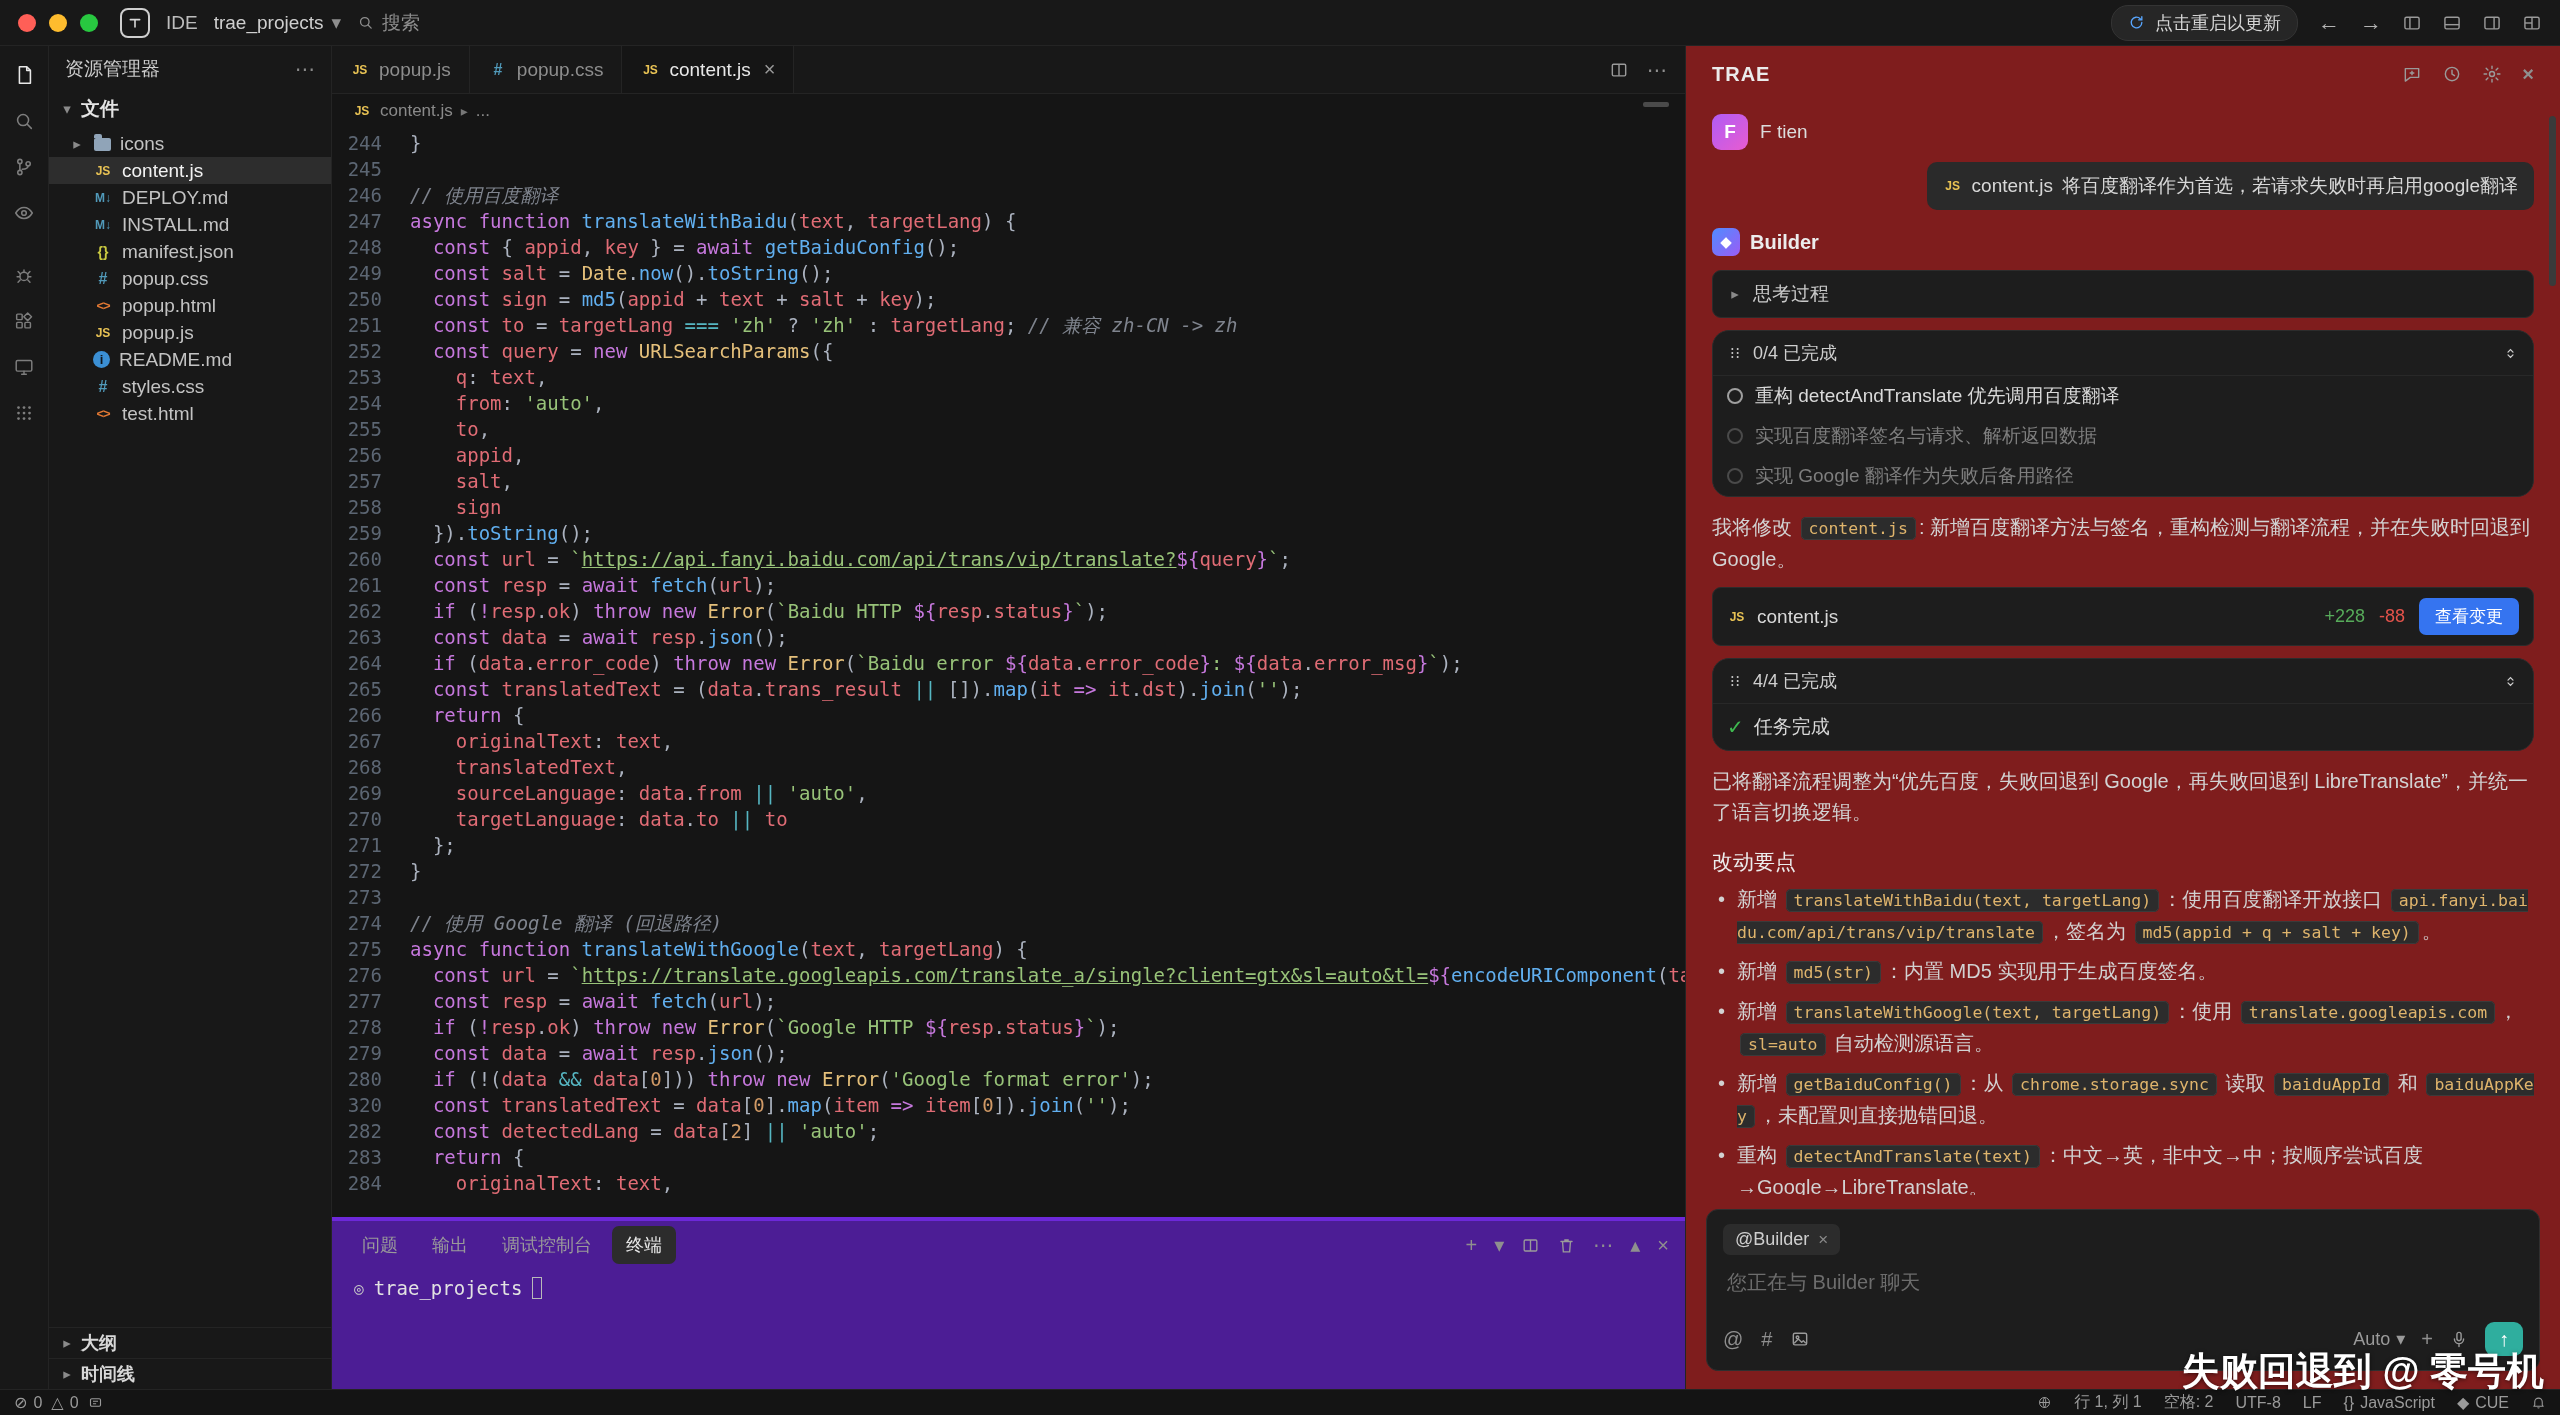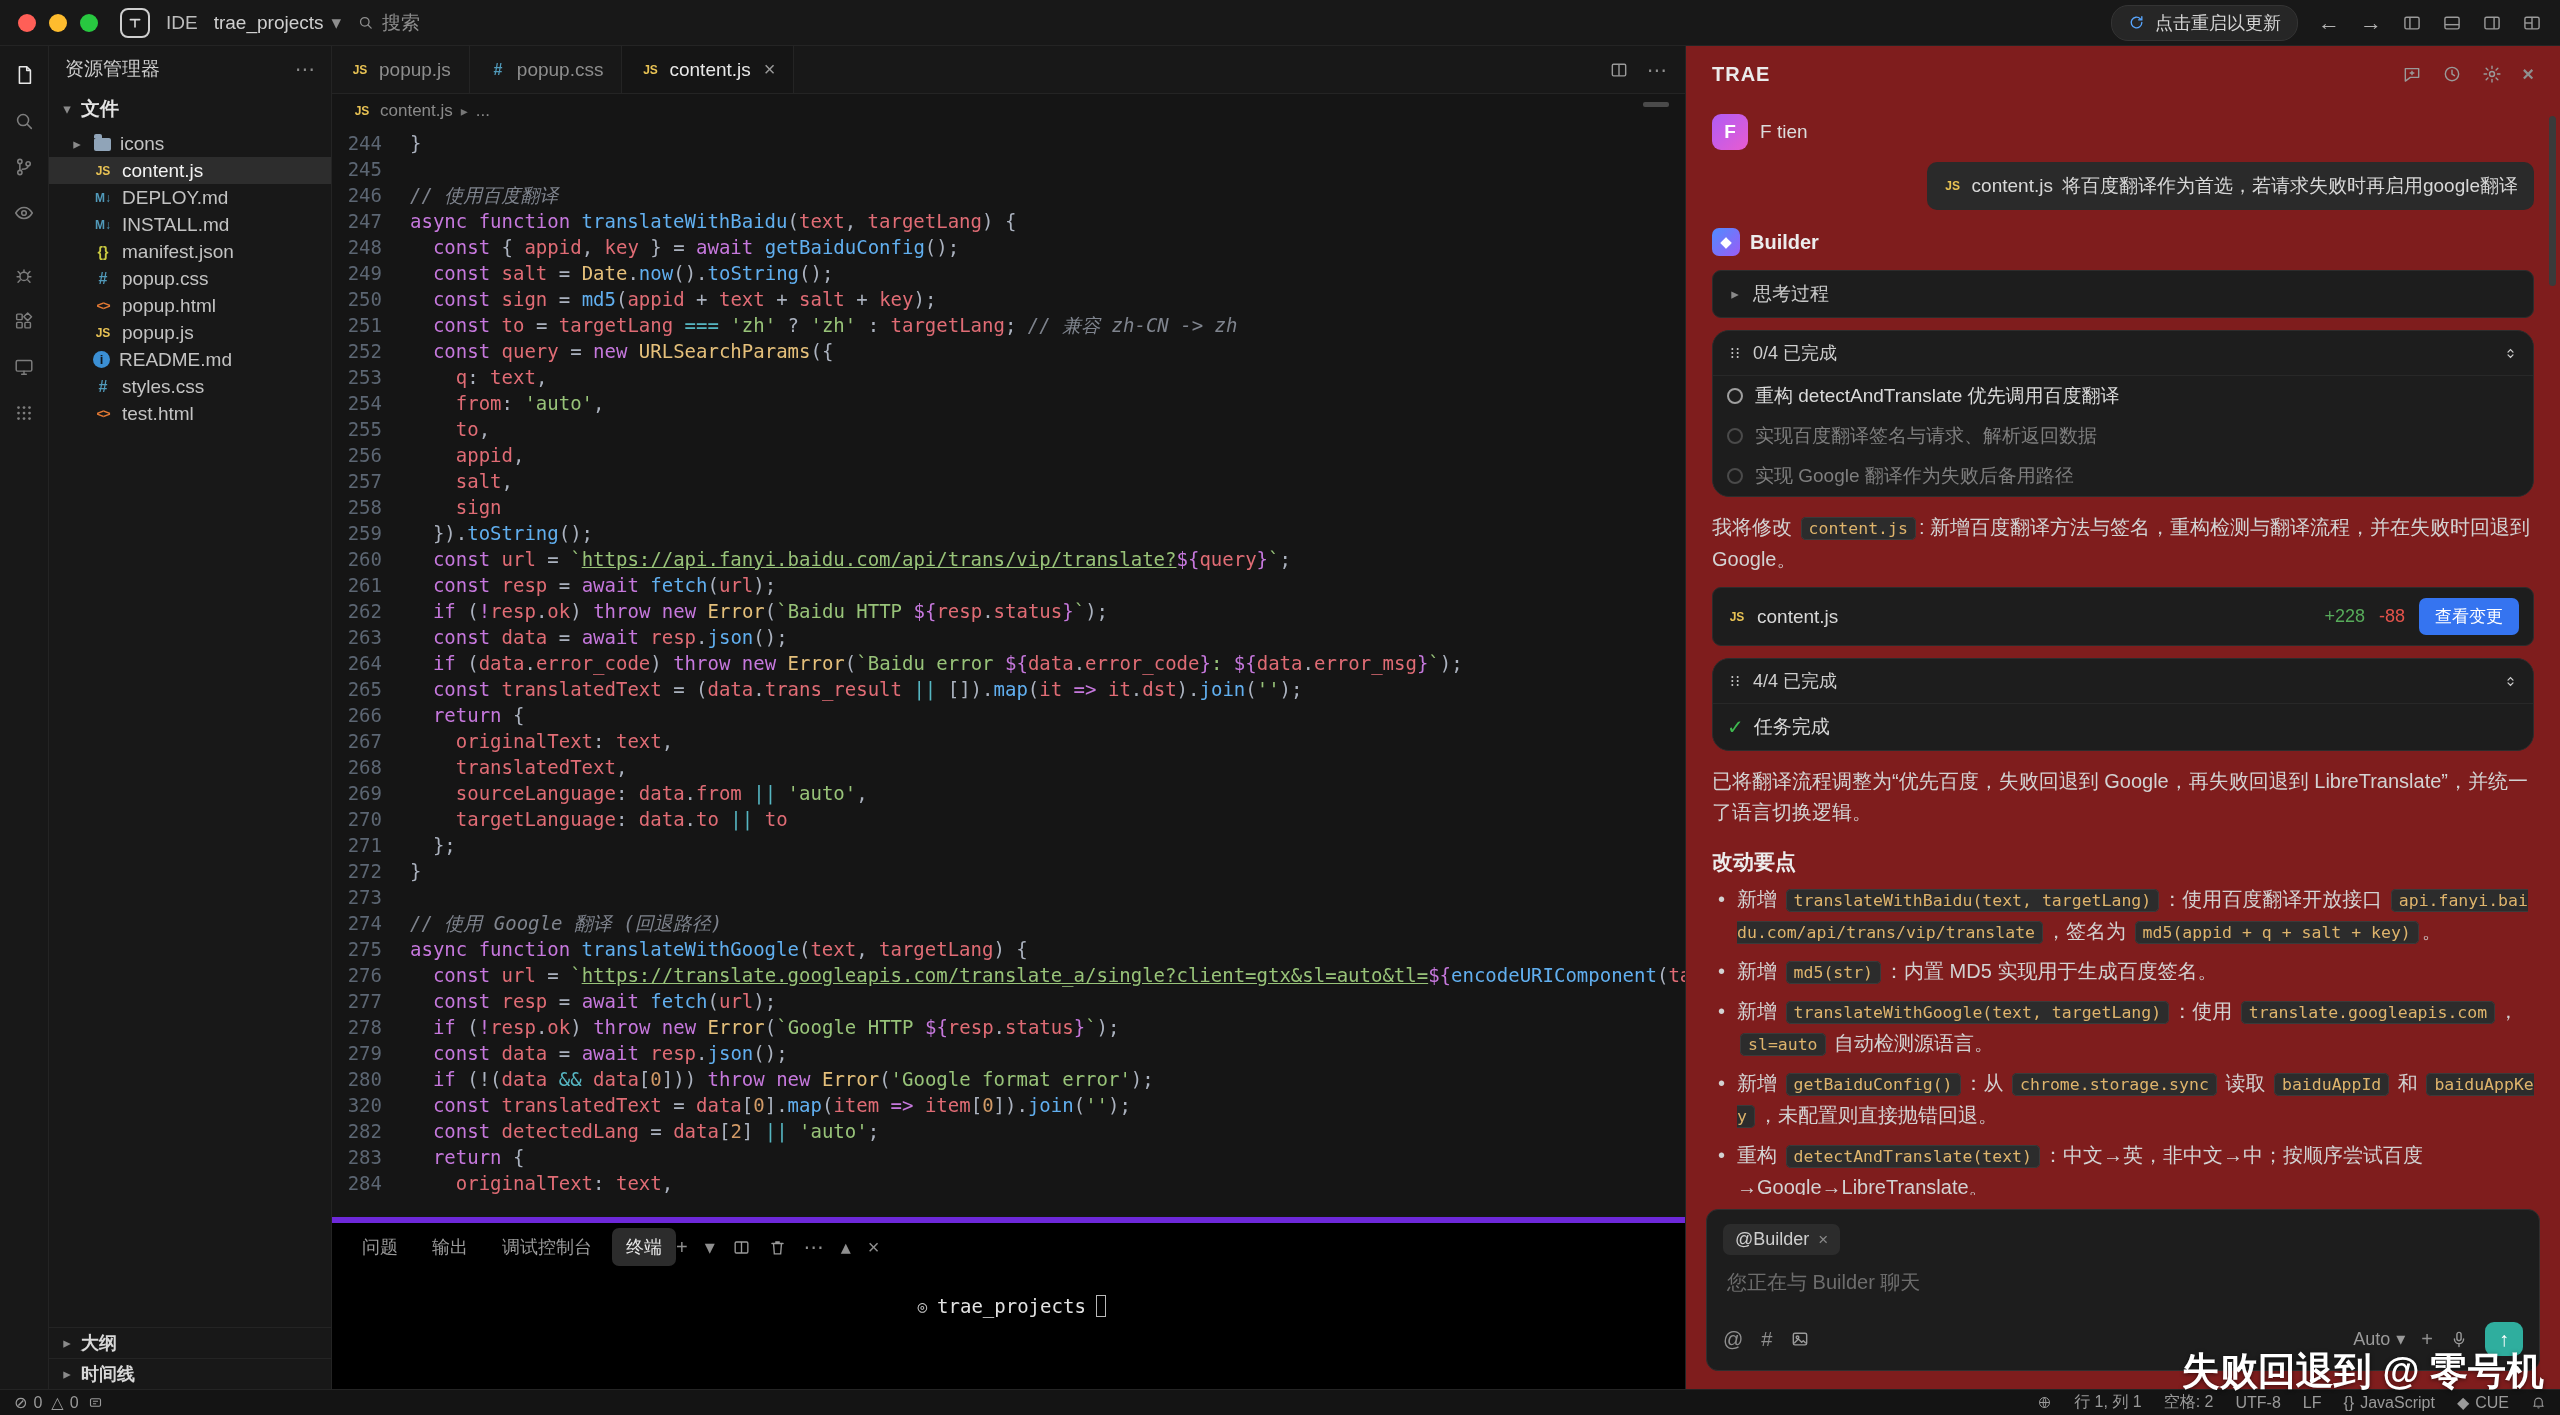--- a/index.html
+++ b/index.html
@@ -62,21 +62,21 @@
 .bc-sep{font-size:14px;color:#777;}
 .overview-dash{position:absolute;right:16px;top:8px;width:26px;height:5px;background:#4a4a4a;border-radius:2px;}
 .code-wrap{flex:1;overflow:hidden;padding-top:2px;}
 .cl{display:flex;height:26px;line-height:26px;font-family:"DejaVu Sans Mono","Liberation Mono",monospace;font-size:19px;}
 .ln{flex:0 0 78px;text-align:right;padding-right:28px;color:#5c6673;}
 .lc{white-space:pre;color:#abb2bf;}
 .tp{color:#abb2bf}.tk{color:#c678dd}.tf{color:#61afef}.tv{color:#e06c75}.ts{color:#98c379}.tn{color:#d19a66}
 .tc{color:#7f848e;font-style:italic}.ty{color:#e5c07b}.to{color:#56b6c2}.te{color:#c678dd}
 .tu{color:#98c379;text-decoration:underline}
 
-.panel{flex:0 0 172px;border-top:6px solid #6d28d9;display:flex;flex-direction:row;background:#000000;}
+.panel{flex:0 0 172px;border-top:4px solid #6d28d9;display:flex;flex-direction:column;background:#4c1d95;}
 .panel-top{display:flex;align-items:center;height:48px;padding:0 16px;flex:0 0 auto;}
 #panel-tabs{display:flex;gap:6px;}
 .ptab{padding:7px 14px;color:#9a9a9a;font-size:18px;border-radius:7px;}
 .ptab.active{background:#2c2c2c;color:#e8e8e8;}
 .panel-actions{margin-left:auto;display:flex;align-items:center;gap:17px;color:#9a9a9a;font-size:19px;}
 .term-line{padding:8px 22px;display:flex;align-items:center;gap:10px;font-family:"DejaVu Sans Mono","Liberation Mono",monospace;font-size:19px;color:#e2e2e2;}
 .term-dot{color:#c8c8c8;font-size:16px;}
 .term-cursor{display:inline-block;width:10px;height:22px;border:1px solid #b9b9b9;}
 
 .ai-panel{flex:0 0 875px;background:#7f1d1d;border-left:1px solid #242424;display:flex;flex-direction:column;min-height:0;position:relative;}
@@ -101,21 +101,21 @@
 .ck-item.on .ck-circle{border-color:#9f9f9f;}
 .done-row{display:flex;align-items:center;gap:10px;padding:10px 14px;color:#dadada;font-size:19px;}
 .done-check{color:#3fb950;font-size:20px;font-weight:bold;}
 .msg{margin-top:15px;color:#d2d2d2;font-size:20px;line-height:31px;}
 .chip{background:#2c2c2c;border:1px solid #3a3a3a;border-radius:5px;padding:1px 7px;font-family:"DejaVu Sans Mono","Liberation Mono",monospace;font-size:16.5px;color:#dfb46c;margin:0 3px;word-break:break-all;}
 .file-card{margin-top:12px;border:1px solid #2c2c2c;border-radius:9px;background:#1d1d1d;display:flex;align-items:center;gap:10px;padding:10px 14px;font-size:19px;color:#d8d8d8;}
 .fc-right{margin-left:auto;display:flex;align-items:center;gap:14px;}
 .added{color:#57ab5a;font-size:18px;}
 .removed{color:#e5534b;font-size:18px;}
 .view-btn{background:#3574f0;color:#fff;border-radius:7px;padding:7px 16px;font-size:17px;}
-.sec-title{margin-top:20px;font-weight:bold;color:#ececec;font-size:21px;}
+.sec-title{margin-top:20px;font-weight:normal;color:#ececec;font-size:21px;}
 .bullet{display:flex;margin-top:8px;color:#d2d2d2;font-size:20px;line-height:30px;}
 .bullet::before{content:"•";color:#d2d2d2;margin:0 12px 0 6px;flex:0 0 auto;}
 .bullet-body{display:inline;}
 .input-card{margin:14px 20px 18px;border:1px solid #2f2f2f;border-radius:12px;background:#1d1d1d;padding:14px 16px;flex:0 0 auto;}
 .ic-chip{display:inline-flex;align-items:center;gap:9px;background:#2c2c2c;border-radius:7px;padding:5px 12px;color:#cfcfcf;font-size:18px;}
 .ic-x{color:#8a8a8a;font-size:17px;}
 .ic-placeholder{margin:14px 4px 26px;color:#6d6d6d;font-size:20px;}
 .ic-toolbar{display:flex;align-items:center;gap:18px;color:#8f8f8f;}
 .ic-right{margin-left:auto;display:flex;align-items:center;gap:16px;}
 .mode{display:flex;align-items:center;gap:6px;font-size:18px;color:#9a9a9a;}

